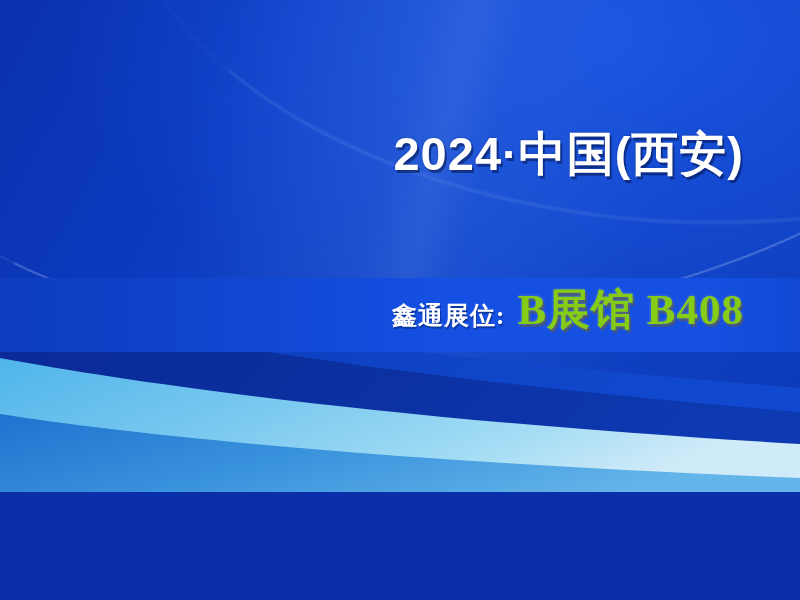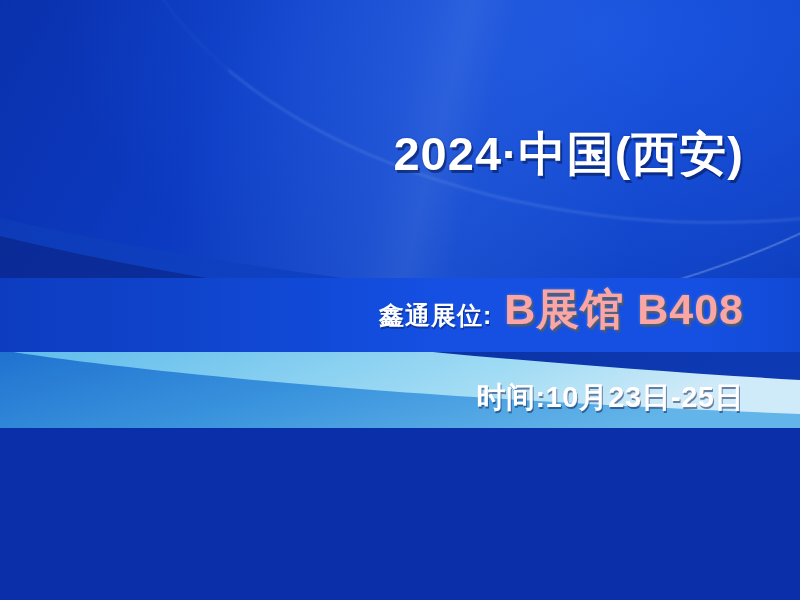--- a/index.html
+++ b/index.html
@@ -7,21 +7,21 @@
     padding: 0;
     background: #0a2fa8;
   }
   body {
     font-family: "Liberation Sans", "DejaVu Sans", sans-serif;
   }
 
   #poster {
     position: relative;
     width: 800px;
-    height: 428px;
+    height: 492px;
     overflow: hidden;
     background: #0b3cc4;
   }
 
   
   .bg-base {
     position: absolute;
     inset: 0;
     background:
       radial-gradient(ellipse 900px 520px at 78% 8%, #1a54e0 0%, rgba(26,84,224,0) 62%),
@@ -129,30 +129,31 @@
   }
 
   .booth-row {
     position: absolute;
     top: 281px;
     right: 56px;
     display: flex;
     align-items: baseline;
     gap: 12px;
     white-space: nowrap;
+    font-family: Liberation Serif, serif;
   }
   .booth-label {
     color: #ffffff;
     font-size: 25px;
     font-weight: bold;
     letter-spacing: 1px;
     text-shadow: 1px 2px 0 rgba(4,22,80,0.45);
   }
   .booth-value {
-    color: #fca5a5;
+    color: #84cc16;
     font-size: 43px;
     font-weight: bold;
     letter-spacing: 1px;
     text-shadow:
        2px 3px 0 rgba(120,95,10,0.45),
        0 0 3px rgba(255,240,140,0.35);
   }
 
   .meta-row {
     position: absolute;
@@ -220,17 +221,16 @@
 
     <div class="title-line title-1">2024·中国(西安)</div>
 
 
     <div class="booth-row">
       <span class="booth-label">鑫通展位:</span>
       <span class="booth-value">B展馆 B408</span>
     </div>
 
     <div class="meta-row">
-      <span class="meta-item">时间:10月23日-25日</span>
     </div>
 
   </div>
 </div>
 
 </body></html>

